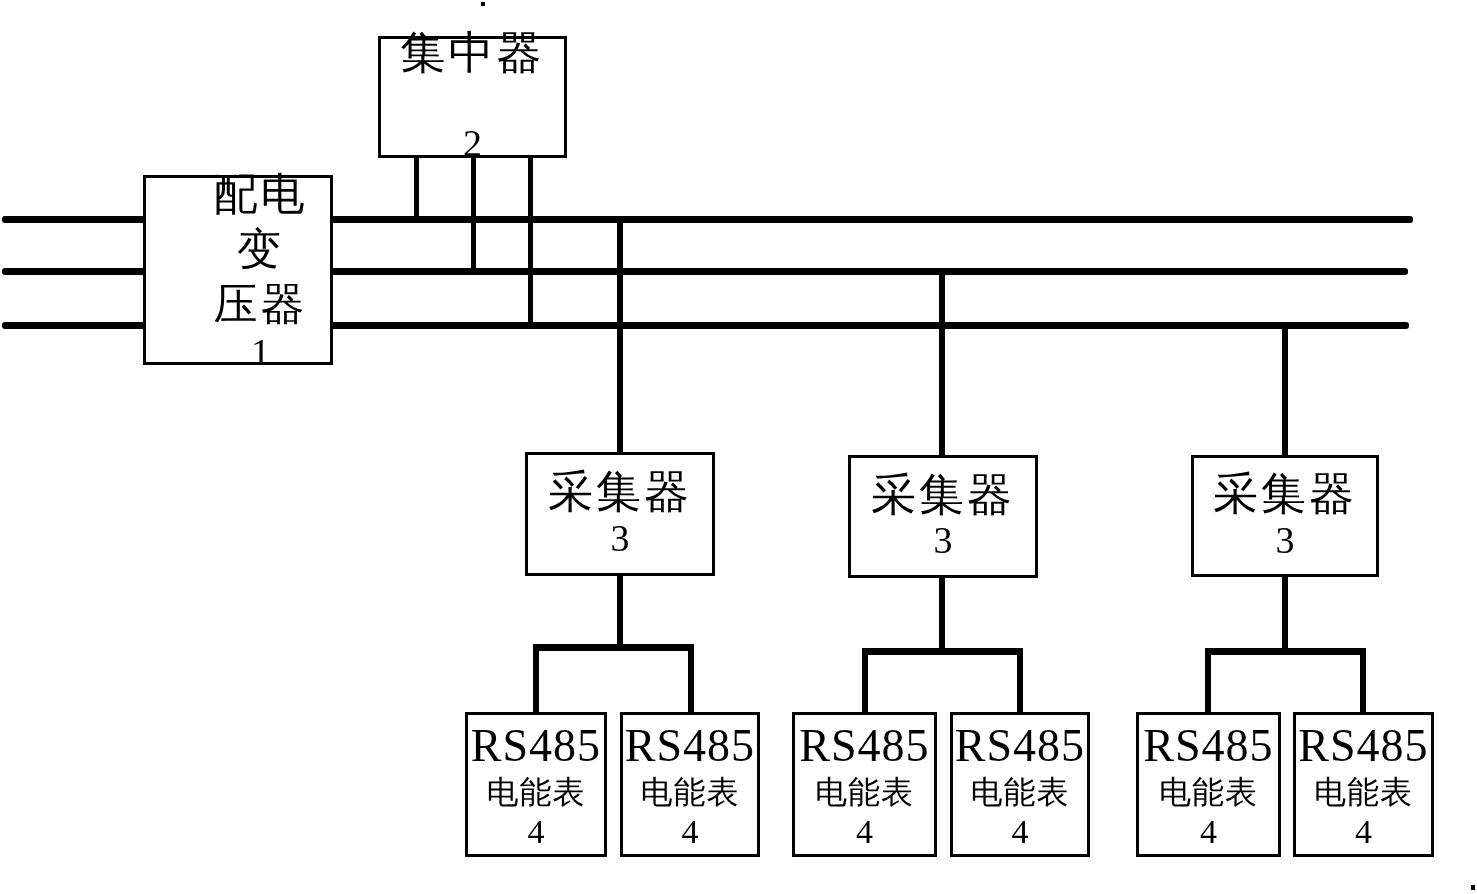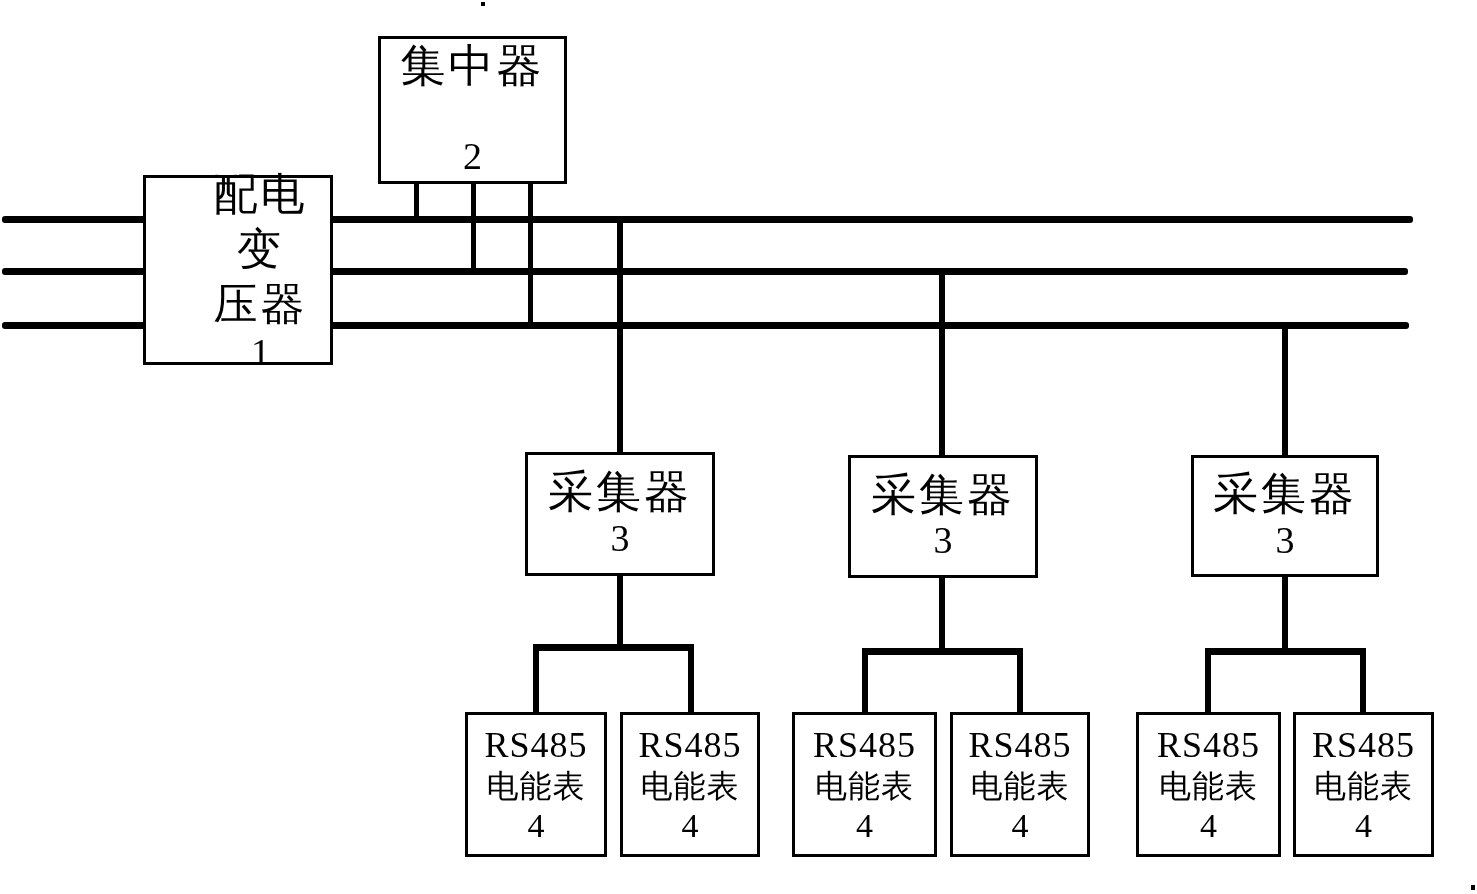--- a/index.html
+++ b/index.html
@@ -43,21 +43,21 @@
   .transformer-label {
     font-size: 44px;
     letter-spacing: 3px;
     line-height: 1.25;
   }
   .num-label {
     font-size: 38px;
     line-height: 1.1;
   }
   .meter-box .rs-label {
-    font-size: 36px;
+    font-size: 46px;
     line-height: 1.2;
     letter-spacing: 1px;
   }
   .meter-box .cn-label {
     font-size: 32px;
     letter-spacing: 1px;
     line-height: 1.2;
   }
   .meter-box .num-label {
     font-size: 34px;
@@ -97,21 +97,21 @@
   <div class="line" style="left:939px;top:577px;width:6px;height:74px;"></div>
   <div class="line" style="left:862px;top:648px;width:161px;height:7px;"></div>
   <div class="line" style="left:862px;top:648px;width:6px;height:65px;"></div>
   <div class="line" style="left:1017px;top:648px;width:6px;height:65px;"></div>
 
   <div class="line" style="left:1282px;top:576px;width:6px;height:75px;"></div>
   <div class="line" style="left:1205px;top:648px;width:161px;height:7px;"></div>
   <div class="line" style="left:1205px;top:648px;width:6px;height:65px;"></div>
   <div class="line" style="left:1360px;top:648px;width:6px;height:65px;"></div>
 
-  <div class="node-box" style="left:378px;top:36px;width:189px;height:148px;gap:44px;">
+  <div class="node-box" style="left:378px;top:36px;width:189px;height:122px;gap:44px;">
     <div class="cjk-label">集中器</div>
     <div class="num-label">2</div>
   </div>
 
   <div class="node-box" style="left:143px;top:175px;width:190px;height:190px;padding-left:45px;">
     <div class="transformer-label">配电变</div>
     <div class="transformer-label">压器</div>
     <div class="num-label">1</div>
   </div>
 

